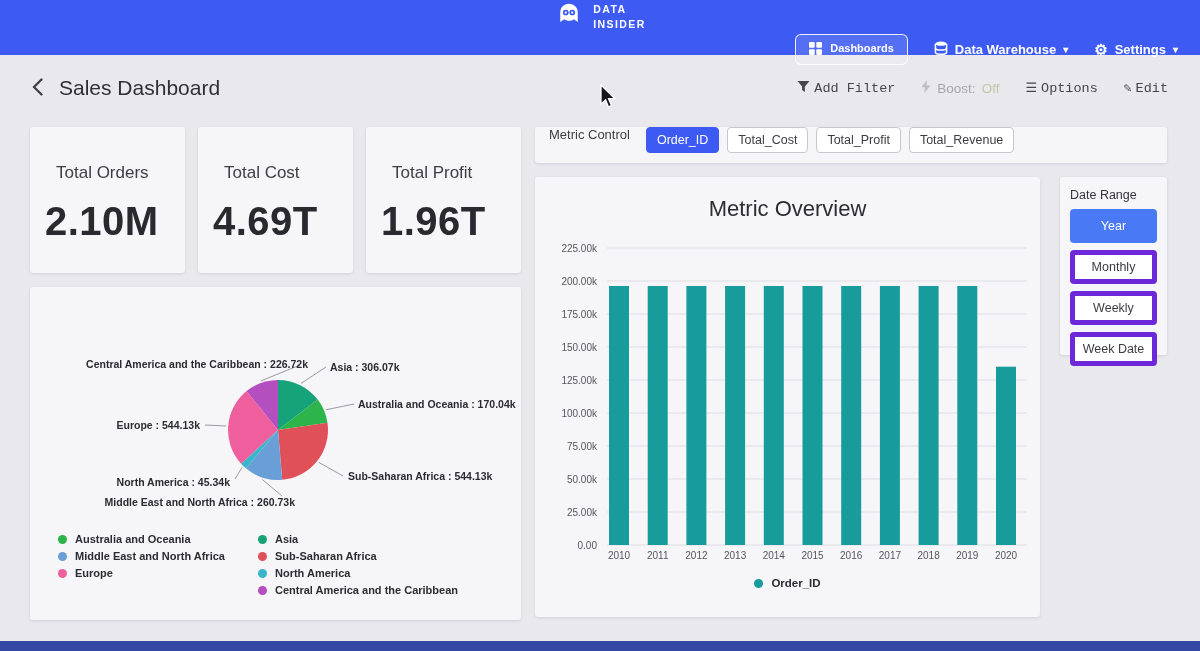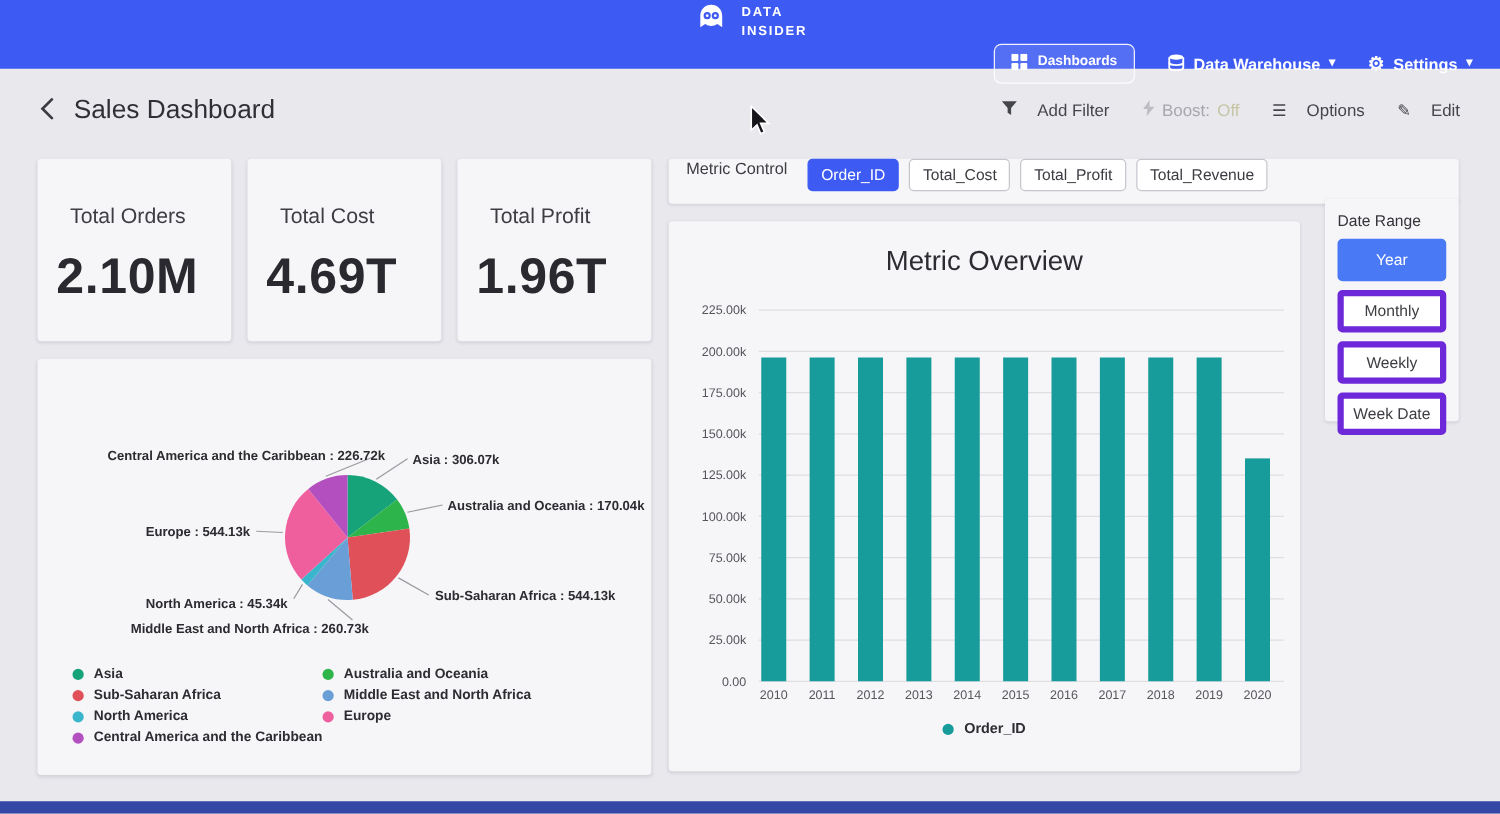--- a/index.html
+++ b/index.html
@@ -21,22 +21,22 @@
               font-family:inherit; font-size:13px; font-weight:bold; cursor:pointer; }
   .chev { font-size:10px; line-height:1; }
   .gear-glyph { font-size:15px; line-height:1; }
 
   
   .subheader { position:absolute; top:55px; left:0; right:0; height:66px;
                display:flex; align-items:center; padding:0 32px; }
   .back { background:none; border:none; cursor:pointer; display:flex; align-items:center; }
   .subheader h1 { font-size:21px; font-weight:500; color:#2f2f35; margin-left:16px; }
   .header-actions { margin-left:auto; display:flex; align-items:center; gap:26px; }
-  .h-act { display:flex; align-items:center; gap:16px; background:none; border:none;
-           font-family:Liberation Sans, sans-serif; font-size:13.5px; color:#45454c; cursor:pointer; }
+  .h-act { display:flex; align-items:center; gap:4px; background:none; border:none;
+           font-family:Liberation Mono, monospace; font-size:13.5px; color:#45454c; cursor:pointer; }
   .glyph { font-size:13px; color:#45454c; line-height:1; }
   .boost { display:flex; align-items:center; gap:6px; font-size:13.5px; cursor:pointer; }
   .boost-label { color:#a6a6ae; }
   .boost-state { color:#c6c6a6; }
 
   
   .card { position:absolute; background:#f6f6f8; border-radius:3px;
           box-shadow:0 1px 3px rgba(40,40,70,.12); }
 
   .kpis { position:absolute; left:30px; top:127px; width:491px; display:flex; gap:13px; }
@@ -66,21 +66,21 @@
 
   
   .bar-card { left:535px; top:177px; width:505px; height:440px; }
   .bar-area { position:absolute; left:0; top:50px; width:505px; height:345px; }
   .tick { font:10px "Liberation Sans", sans-serif; fill:#55555c; }
   .bar-legend { position:absolute; left:0; right:0; top:400px; display:flex; justify-content:center;
                 align-items:center; gap:8px; font-size:11.5px; font-weight:bold; color:#2c2c32; }
   .bar-legend .dot { width:9px; height:9px; border-radius:50%; }
 
   
-  .dr-card { left:1060px; top:159px; width:107px; height:178px; padding:11px 10px; }
+  .dr-card { left:1060px; top:177px; width:107px; height:178px; padding:11px 10px; }
   .dr-title { font-size:12.5px; color:#34343a; }
   .dr-btn { display:block; width:100%; margin-top:7px; padding:5px 0; text-align:center; background:#fff;
             border:5px solid #6d28d9; border-radius:4px; font-family:inherit; font-size:12.5px;
             color:#3c3c42; cursor:pointer; }
   .dr-btn.selected { background:#4a79f6; border-color:#4a79f6; color:#fff; }
 
   
   .footer-bar { position:absolute; left:0; right:0; bottom:0; height:10px; background:#3547a5; }
 
   
@@ -211,48 +211,48 @@
           <path d="M248,105 L211.03,138.67 A50,50 0 0 1 216.59,66.10 Z" fill="#ef5f9e"></path>
           <line x1="196.2" y1="101.0" x2="175" y2="100" stroke="#9a9aa0" stroke-width="1"></line>
           <text x="170" y="104" text-anchor="end" class="pie-label">Europe : 544.13k</text>
           <path d="M248,105 L216.59,66.10 A50,50 0 0 1 248.00,55.00 Z" fill="#b44fc0"></path>
           <line x1="230.7" y1="56.0" x2="270" y2="40" stroke="#9a9aa0" stroke-width="1"></line>
           <text x="278" y="43" text-anchor="end" class="pie-label">Central America and the Caribbean : 226.72k</text>
         </svg></div>
     <div class="pie-legend">
         <div class="leg-col">
           <div class="leg-row">
+            <span class="leg-dot" style="background:#2db44a"></span>
+            <span>Australia and Oceania</span>
+          </div>
+          <div class="leg-row">
+            <span class="leg-dot" style="background:#6a9ed6"></span>
+            <span>Middle East and North Africa</span>
+          </div>
+          <div class="leg-row">
+            <span class="leg-dot" style="background:#ef5f9e"></span>
+            <span>Europe</span>
+          </div>
+        </div>
+        <div class="leg-col">
+          <div class="leg-row">
             <span class="leg-dot" style="background:#17a379"></span>
             <span>Asia</span>
           </div>
           <div class="leg-row">
             <span class="leg-dot" style="background:#df5058"></span>
             <span>Sub-Saharan Africa</span>
           </div>
           <div class="leg-row">
             <span class="leg-dot" style="background:#39b5cc"></span>
             <span>North America</span>
           </div>
           <div class="leg-row">
             <span class="leg-dot" style="background:#b44fc0"></span>
             <span>Central America and the Caribbean</span>
-          </div>
-        </div>
-        <div class="leg-col">
-          <div class="leg-row">
-            <span class="leg-dot" style="background:#2db44a"></span>
-            <span>Australia and Oceania</span>
-          </div>
-          <div class="leg-row">
-            <span class="leg-dot" style="background:#6a9ed6"></span>
-            <span>Middle East and North Africa</span>
-          </div>
-          <div class="leg-row">
-            <span class="leg-dot" style="background:#ef5f9e"></span>
-            <span>Europe</span>
           </div>
         </div>
       </div>
   </section>
 
   <section class="card metric-bar">
     <span class="mc-label">Metric Control</span>
     <div class="mc-buttons">
         <button class="pill selected">Order_ID</button>
         <button class="pill">Total_Cost</button>

